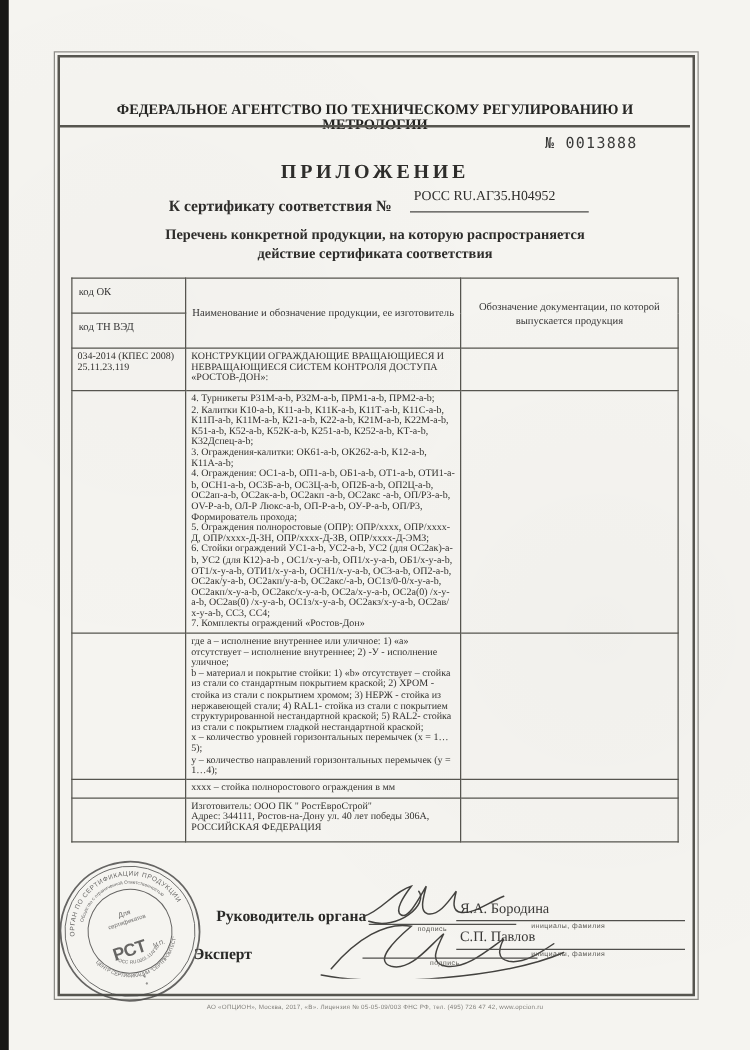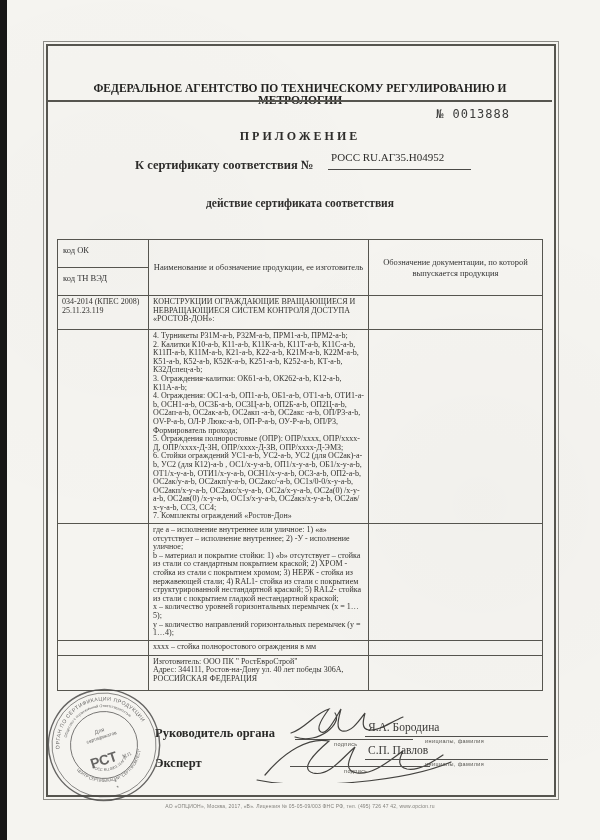--- a/index.html
+++ b/index.html
@@ -12,28 +12,28 @@
     font-family:"Liberation Serif", serif; color:#2e2d2b;
   }
   .abs{position:absolute;}
   .scan-edge{left:0;top:0;width:7px;height:840px;background:#171716;}
   .frame{left:43px;top:41px;width:514px;height:757px;border:1px solid #8d8c87;}
   .frame-inner{position:absolute;inset:2px;border:2px solid #56554f;}
   .doc-title{top:54px;left:60px;width:480px;text-align:center;font-size:20px;font-weight:bold;letter-spacing:5px;color:#242422;}
   .doc-subtitle{top:82px;left:52px;width:496px;text-align:center;font-size:11.5px;font-weight:bold;color:#242422;}
   .header-rule{top:100px;left:48px;width:504px;border-top:2px solid #56554f;}
   .serial{top:107px;left:436px;font-family:"DejaVu Sans Mono", monospace;font-size:12px;letter-spacing:1px;color:#3b3b3a;}
-  .appendix-title{top:129px;left:100px;width:400px;text-align:center;font-size:12px;font-weight:bold;letter-spacing:3px;}
+  .appendix-title{top:129px;left:100px;width:400px;text-align:center;font-size:16px;font-weight:bold;letter-spacing:3px;}
   .cert-label{top:158px;left:135px;font-size:12.5px;font-weight:bold;}
   .cert-number{top:151px;left:331px;font-size:11px;}
   .cert-underline{top:169px;left:328px;width:143px;border-top:1px solid #4a4947;}
   .desc{left:70px;width:460px;text-align:center;font-size:11.5px;font-weight:bold;}
   .desc.l1{top:182px;} .desc.l2{top:197px;}
 
-  table.prod-table{position:absolute;left:57px;top:239px;width:485px;border-collapse:collapse;table-layout:fixed;}
+  table.prod-table{position:absolute;left:57px;top:222px;width:485px;border-collapse:collapse;table-layout:fixed;}
   table.prod-table td{border:1px solid #56554f;vertical-align:top;padding:2px 4px;}
   .hcell{font-size:8.5px;color:#333;}
   .hcell.left{text-align:left;padding:5px 5px 2px 5px;height:20px;}
   .hcell.center{text-align:center;vertical-align:middle;line-height:11px;}
   .cell{font-size:8px;line-height:8.6px;color:#33322f;}
   .codes div{white-space:nowrap;}
   .r-title{height:34px;} .r-note td{height:10px;} .r-maker td{height:30px;}
 
   .sig-label{font-size:12.5px;font-weight:bold;color:#292927;}
   .sig-line{border-top:1px solid #504f4c;}
@@ -59,20 +59,21 @@
   <div class="abs doc-subtitle">ФЕДЕРАЛЬНОЕ АГЕНТСТВО ПО ТЕХНИЧЕСКОМУ РЕГУЛИРОВАНИЮ И МЕТРОЛОГИИ</div>
   <div class="abs header-rule"></div>
 
   <div class="abs serial">№ 0013888</div>
   <div class="abs appendix-title">ПРИЛОЖЕНИЕ</div>
 
   <div class="abs cert-label">К сертификату соответствия №</div>
   <div class="abs cert-number">РОСС RU.АГ35.Н04952</div>
   <div class="abs cert-underline"></div>
 
+  <div class="abs desc l1">Перечень конкретной продукции,  на которую распространяется</div>
   <div class="abs desc l2">действие сертификата соответствия</div>
 
   <table class="prod-table">
     <colgroup>
         <col style="width:91px">
         <col style="width:220px">
         <col style="width:174px">
       </colgroup>
     <tbody>
         <tr>
@@ -127,21 +128,21 @@
       <td class="cell"></td>
       <td class="cell">
         <div>Изготовитель: ООО ПК " РостЕвроСтрой"</div>
         <div>Адрес: 344111, Ростов-на-Дону ул. 40 лет победы 306А, РОССИЙСКАЯ ФЕДЕРАЦИЯ</div>
       </td>
       <td class="cell"></td>
     </tr>
   </tbody>
     </table>
 
-  <div class="abs sig-label" style="left:155px;top:726px;">Руководитель органа</div>
+  <div class="abs sig-label" style="left:173px;top:726px;">Руководитель органа</div>
   <div class="abs sig-label" style="left:155px;top:756px;">Эксперт</div>
 
   <svg class="abs sig-svg" style="left:285px;top:703px;width:130px;height:40px;" viewBox="0 0 130 40">
     <path d="M6,30 C20,26 30,10 44,6 C38,14 30,26 36,29 C42,32 50,16 56,6 C54,14 50,26 57,28 C66,30 74,18 80,10 C78,18 76,26 84,27 C94,28 104,20 118,14"></path>
     <path d="M10,34 C34,42 58,20 50,10"></path>
   </svg>
   <div class="abs sig-line" style="left:295px;top:739px;width:118px;"></div>
   <div class="abs cap" style="left:334px;top:741px;">подпись</div>
 
   <div class="abs sig-name" style="left:368px;top:721px;">Я.А. Бородина</div>

